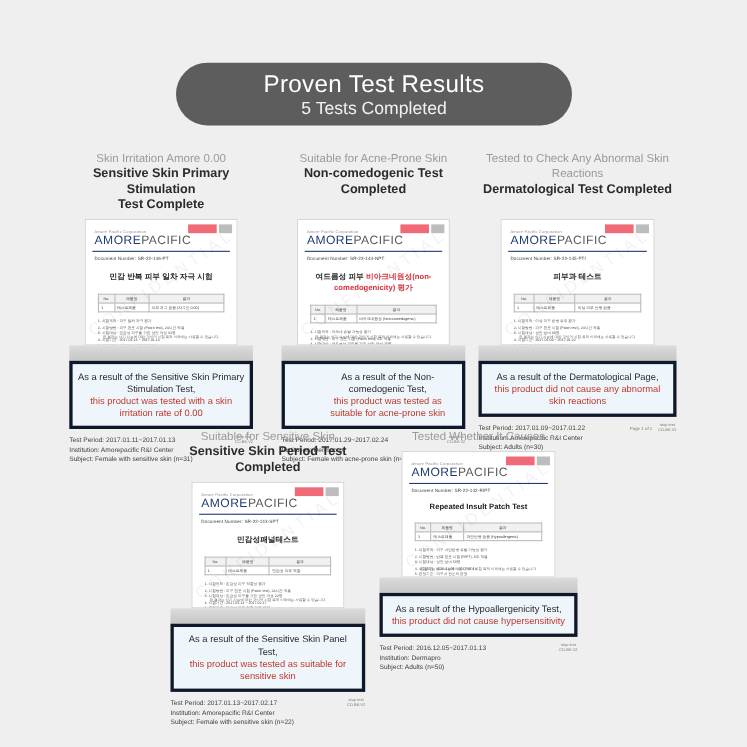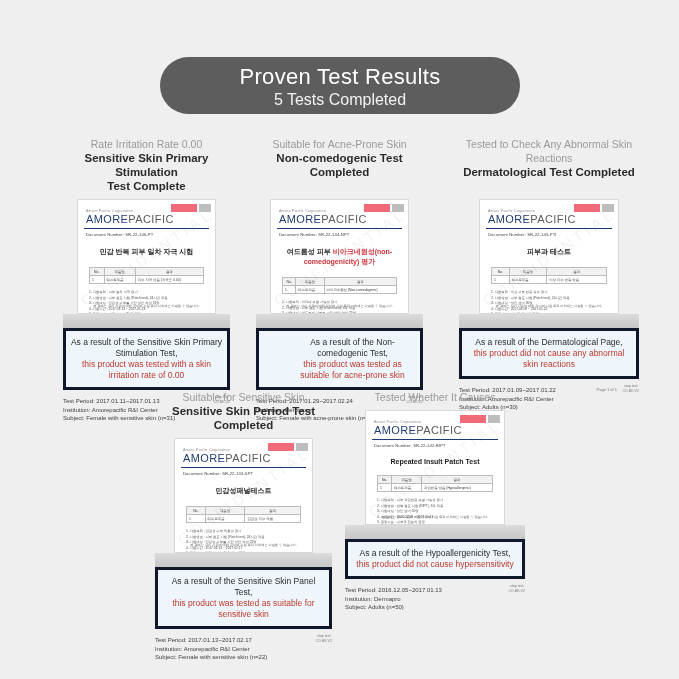--- a/index.html
+++ b/index.html
@@ -246,21 +246,21 @@
 
   <div class="banner">
     <div class="banner-line1">
       <span class="light">Proven </span><span>Test Results</span>
     </div>
     <div class="banner-line2">5 Tests Completed</div>
   </div>
 
   <div class="card" style="left:63px; top:137px; width:167px;">
     <div class="cap">
-      <div class="cap-sub">Rate Irritation Rate 0.00</div>
+      <div class="cap-sub">Skin Irritation Amore 0.00</div>
       <div class="cap-main">Sensitive Skin Primary Stimulation</div>
       <div class="cap-main">Test Complete</div>
     </div>
     <div class="sheet" style="margin:6px 14px 0 14px; height:115px;">
       <div class="sheet-top-bar">
         <div class="stamp-red"></div>
         <div class="stamp-grey"></div>
       </div>
       <div class="brand-row">
         <div class="brand-top">Amore Pacific Corporation</div>
@@ -365,21 +365,21 @@
       <div>Test Period: 2017.01.29~2017.02.24</div>
       <div>Institution: Dermapro</div>
       <div>Subject: Female with acne-prone skin (n=25)</div>
       <div class="badge">
         <div>stop test</div>
         <div>CO.BK.V2</div>
       </div>
     </div>
   </div>
 
-  <div class="card" style="left:435px; top:137px; width:180px;margin-left:24px;">
+  <div class="card" style="left:435px; top:137px; width:180px;">
     <div class="cap">
       <div class="cap-sub">Tested to Check Any Abnormal Skin Reactions</div>
       <div class="cap-main">Dermatological Test Completed</div>
       <div class="cap-main"></div>
     </div>
     <div class="sheet" style="margin:20px 20px 0 20px; height:115px;">
       <div class="sheet-top-bar">
         <div class="stamp-red"></div>
         <div class="stamp-grey"></div>
       </div>

